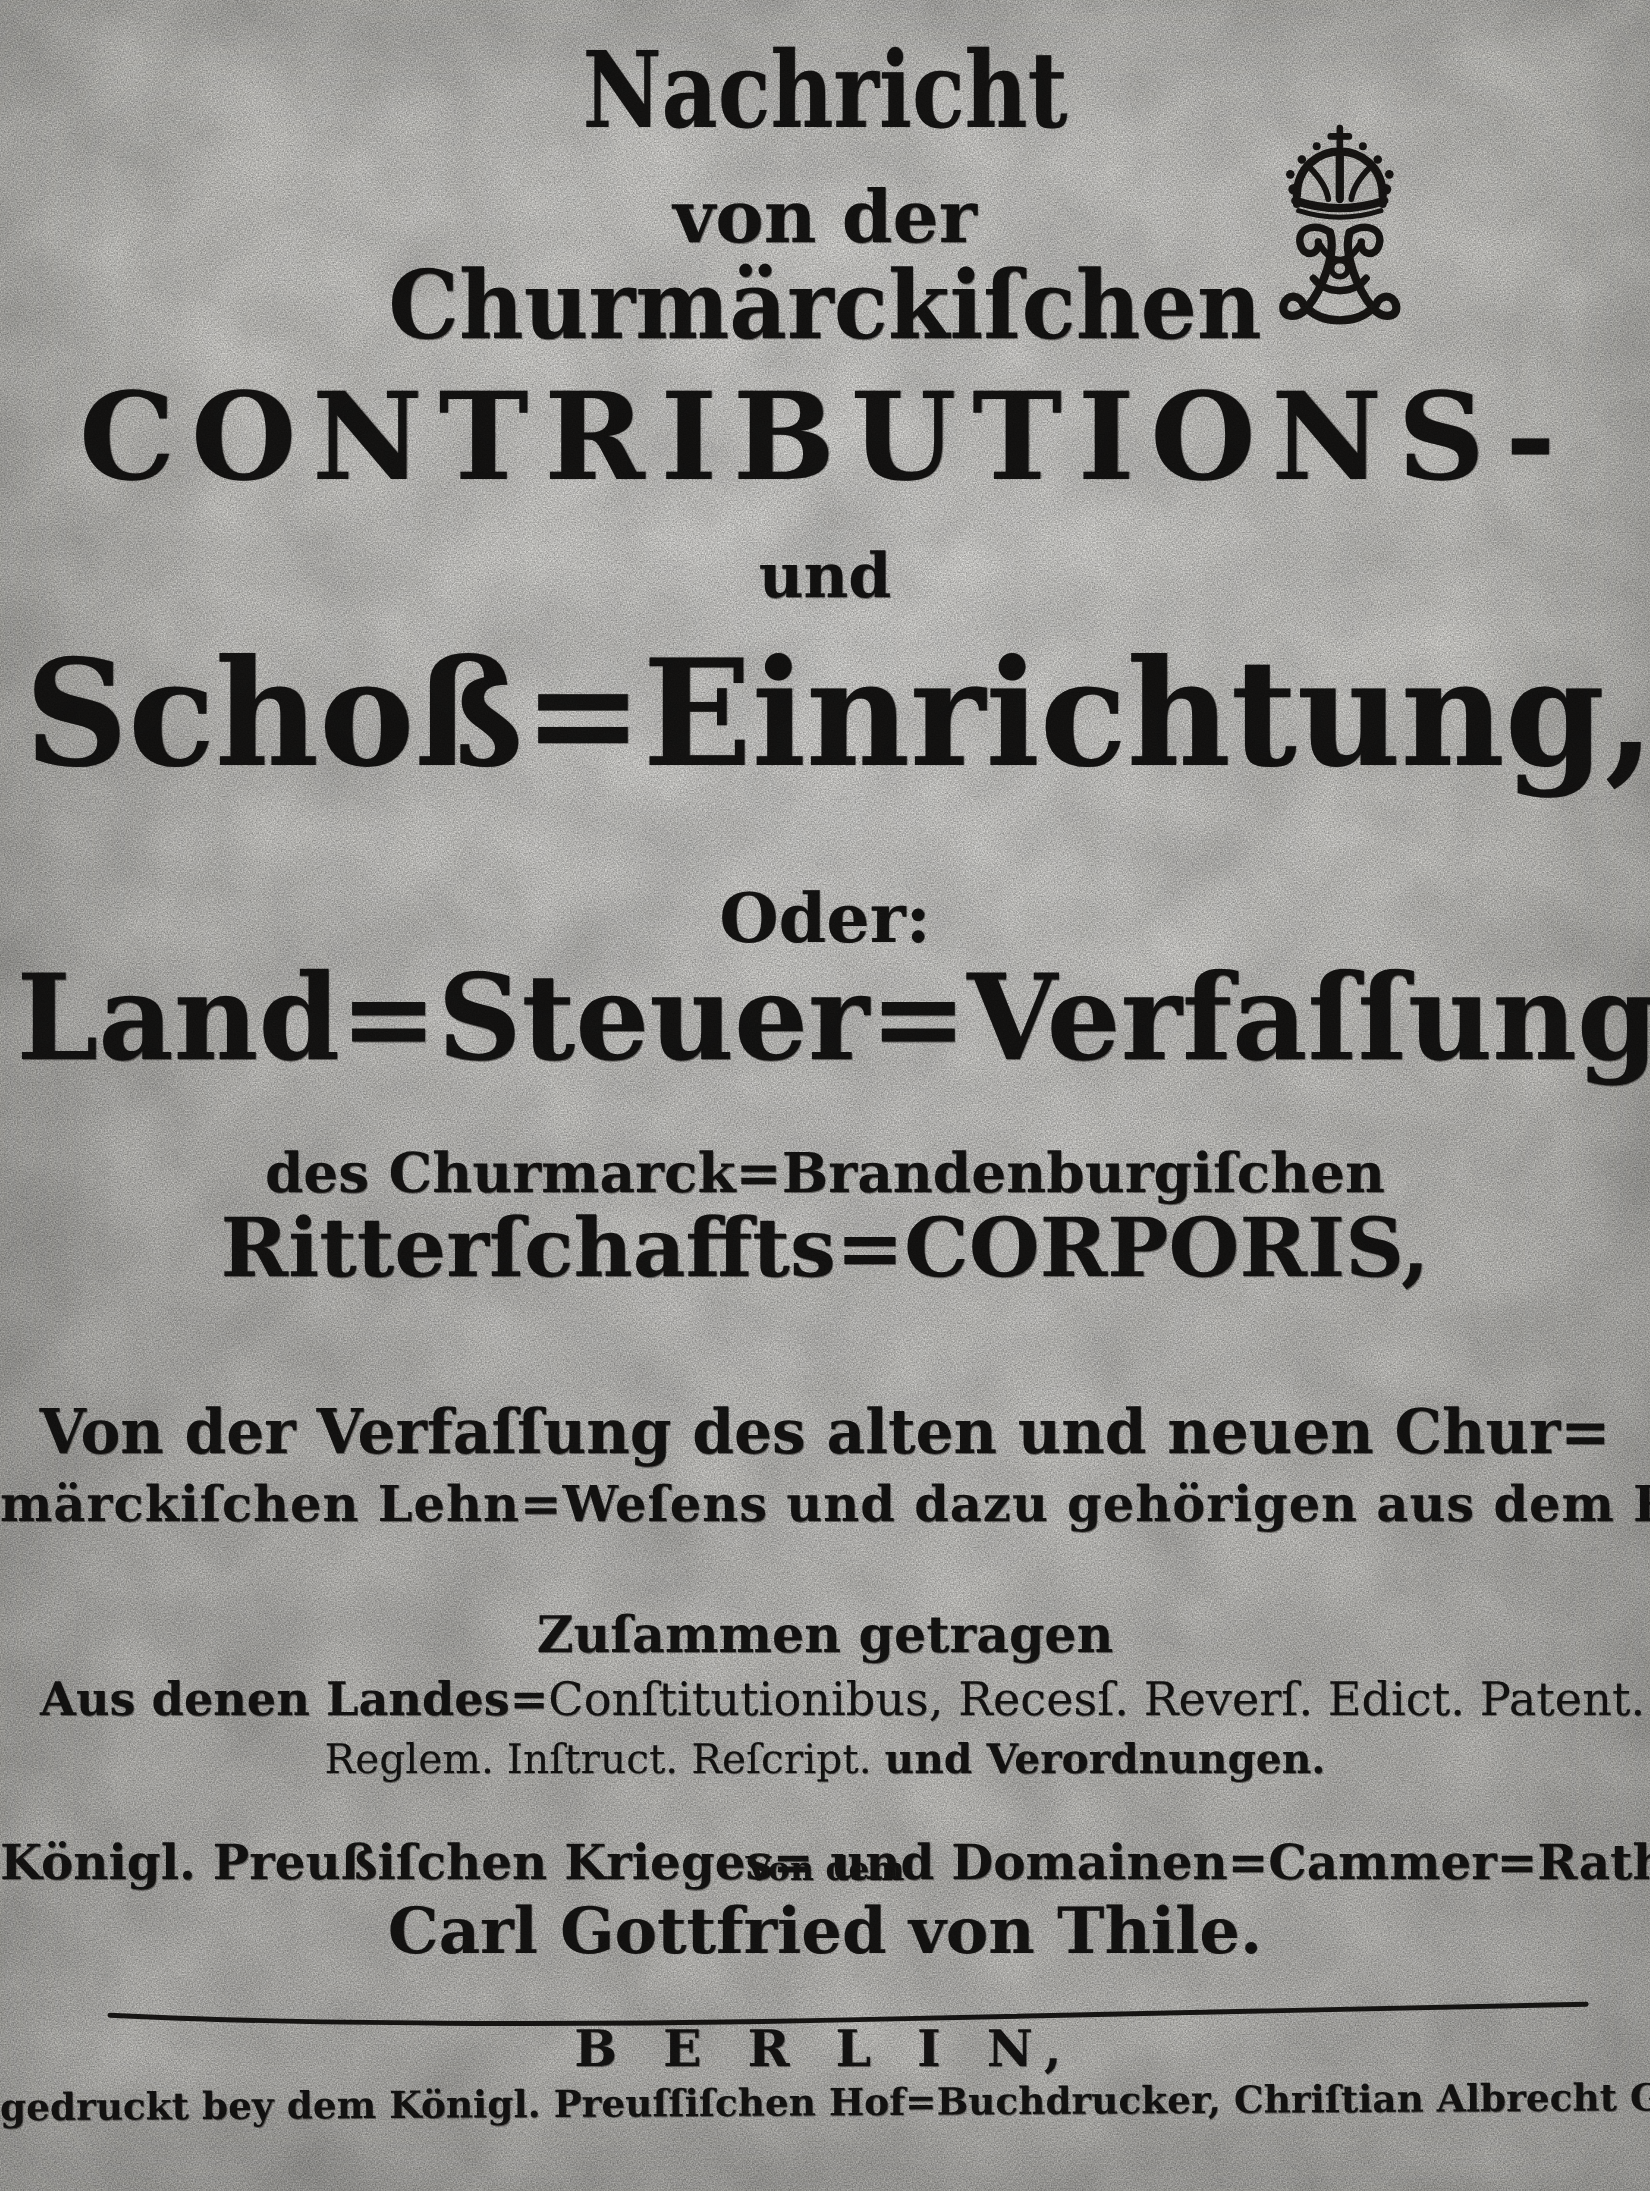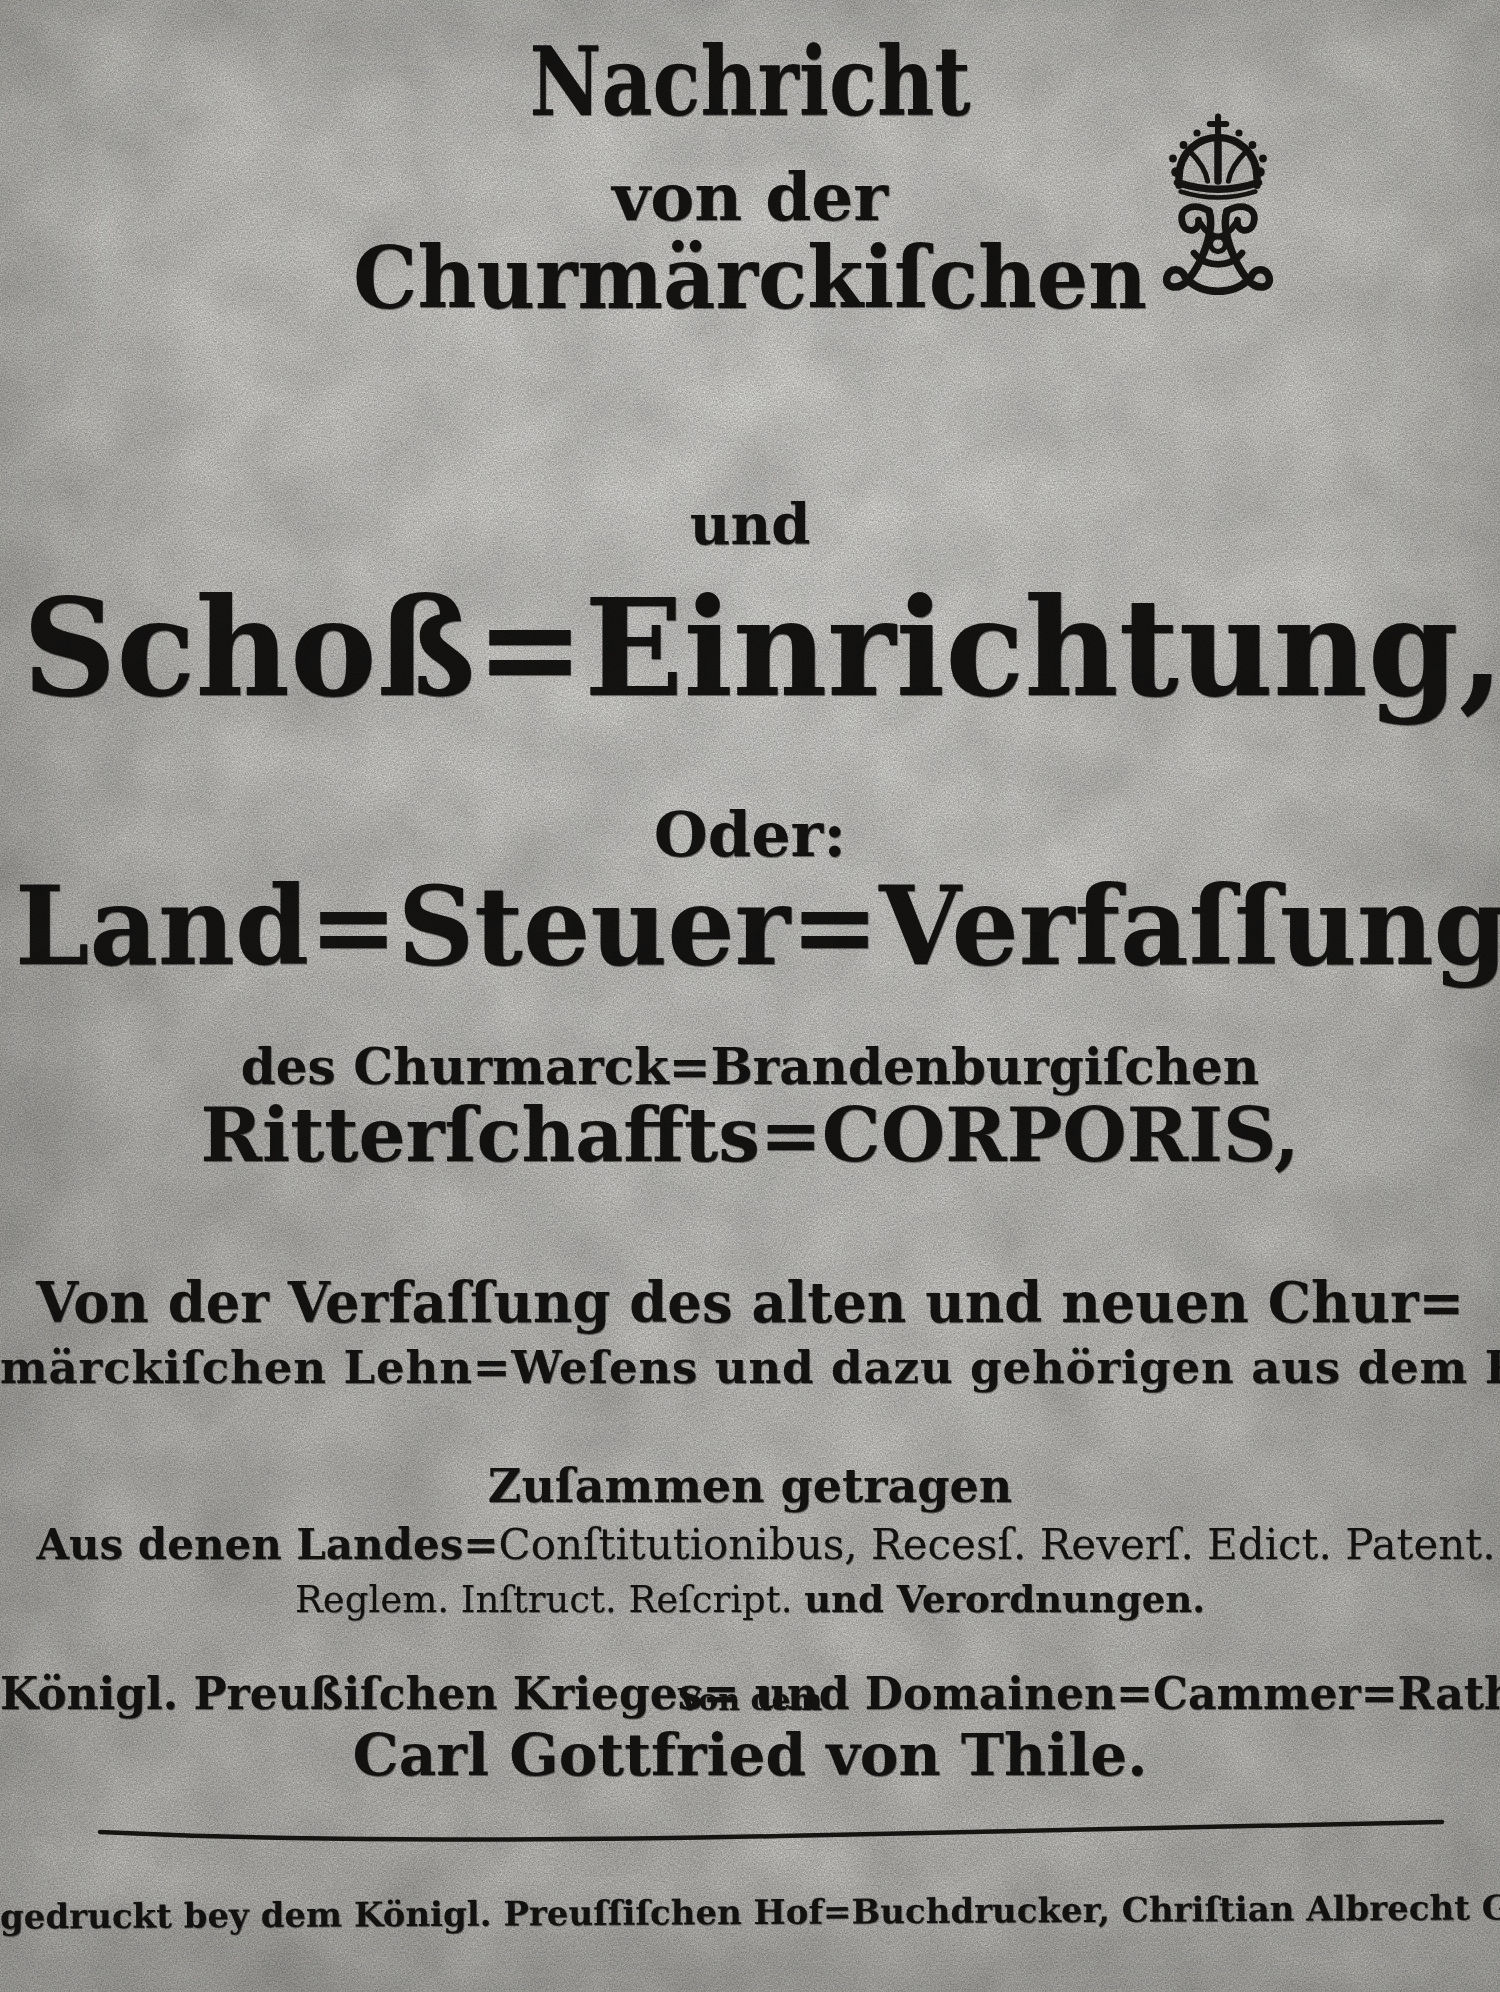--- a/index.html
+++ b/index.html
@@ -95,20 +95,21 @@
         <path d="M44 66 C48 78 40 100 30 112 C24 119 14 118 16 110 C18 103 26 104 28 110" stroke-width="5"></path>
         <path d="M56 66 C52 78 60 100 70 112 C76 119 86 118 84 110 C82 103 74 104 72 110" stroke-width="5"></path>
         <path d="M38 74 C46 86 54 86 62 74" stroke-width="4"></path>
         <path d="M34 94 C42 104 58 104 66 94" stroke-width="4.5"></path>
         <path d="M30 112 C40 122 60 122 70 112" stroke-width="5"></path>
         <circle cx="50" cy="88" r="5" stroke-width="3.5"></circle>
       </g>
     </svg>
   </div>
 
+  <div class="line l-contrib latin-heavy">CONTRIBUTIONS-</div>
   <div class="line l-und fraktur">und</div>
   <div class="line l-schoss fraktur">Schoß=Einrichtung,</div>
 
   <div class="line l-oder fraktur">Oder:</div>
   <div class="line l-landsteuer fraktur">Land=Steuer=Verfaſſung,</div>
 
   <div class="line l-deschur fraktur">des Churmarck=Brandenburgiſchen</div>
   <div class="line l-corpus">
     <span class="fraktur">Ritterſchaffts=</span><span class="latin-heavy">CORPORIS,</span>
   </div>
@@ -127,20 +128,21 @@
   <div class="line l-vondem fraktur">Von dem</div>
   <div class="line l-authtitle fraktur">Königl. Preußiſchen Krieges= und Domainen=Cammer=Rath,</div>
   <div class="line l-authname fraktur">Carl Gottfried von Thile.</div>
 
   <div class="rule">
     <svg width="1500" height="40" viewBox="0 0 1500 40" aria-hidden="true">
       <path d="M100 26 C 260 34, 520 36, 780 30 C 1040 24, 1280 18, 1442 16" stroke="#1c1a18" stroke-width="4.5" fill="none" stroke-linecap="round"></path>
     </svg>
   </div>
 
+  <div class="line l-berlin fraktur">B E R L I N,</div>
   <div class="line l-printer fraktur">gedruckt bey dem Königl. Preuſſiſchen Hof=Buchdrucker, Chriſtian Albrecht Gäbert.</div>
 
   <svg class="grain" width="1500" height="1992" aria-hidden="true">
     <filter id="mottle">
       <feTurbulence type="fractalNoise" baseFrequency="0.011" numOctaves="3" seed="11"></feTurbulence>
       <feColorMatrix type="matrix" values="0 0 0 0 0  0 0 0 0 0  0 0 0 0 0  0.55 0.55 0.55 0 -0.45"></feColorMatrix>
     </filter>
     <filter id="specks">
       <feTurbulence type="fractalNoise" baseFrequency="0.75" numOctaves="2" seed="4"></feTurbulence>
       <feColorMatrix type="matrix" values="0 0 0 0 0  0 0 0 0 0  0 0 0 0 0  0.9 0.9 0.9 0 -0.9"></feColorMatrix>

